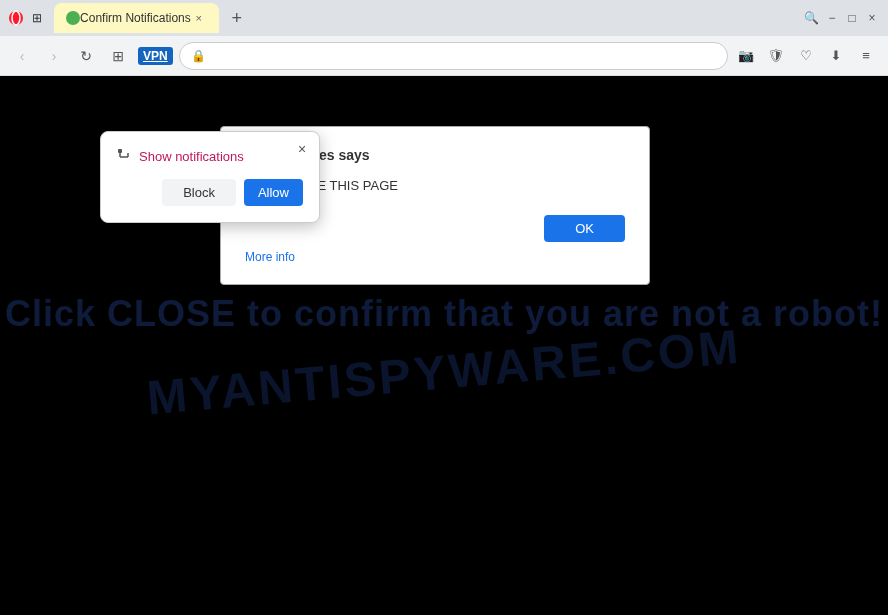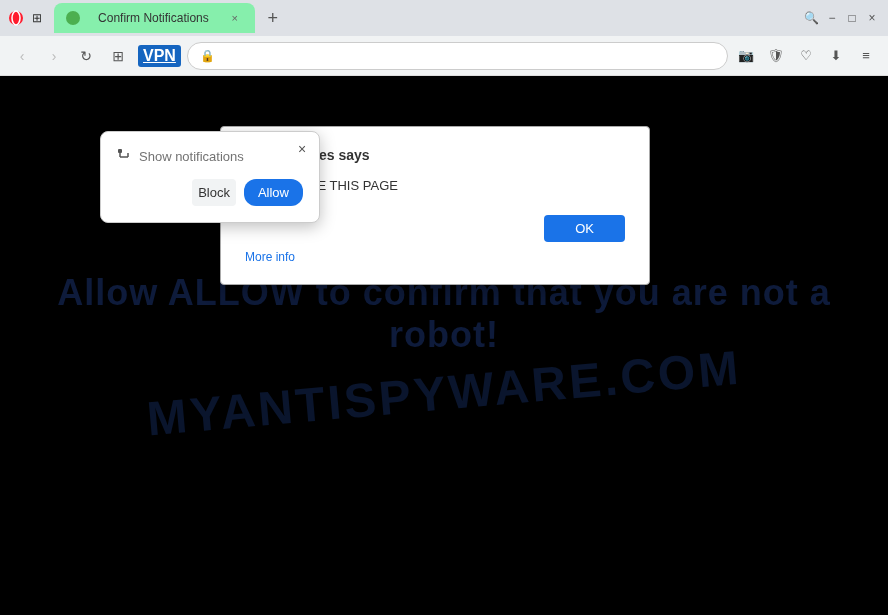--- a/index.html
+++ b/index.html
@@ -34,27 +34,27 @@
     .browser-logo {
       width: 16px;
       height: 16px;
       margin-right: 4px;
       flex-shrink: 0;
     }
 
     .tab {
       display: flex;
       align-items: center;
-      background: #86efac;
+      background: #fef9c3;
       border-radius: 8px 8px 0 0;
       padding: 0 12px;
       height: 30px;
       font-size: 12px;
       color: #333;
-      gap: 18px;
+      gap: 0;
       min-width: 160px;
       max-width: 220px;
     }
 
     .tab-favicon {
       width: 14px;
       height: 14px;
       background: #4caf50;
       border-radius: 50%;
       flex-shrink: 0;
@@ -132,21 +132,21 @@
       font-size: 14px;
       cursor: pointer;
       border: none;
       background: none;
     }
     .nav-btn.disabled { color: #bbb; cursor: default; }
 
     .vpn-badge {
       background: #1565c0;
       color: #fff;
-      font-size: 16px;
+      font-size: 12px;
       font-weight: bold;
       padding: 2px 5px;
       border-radius: 3px;
       margin: 0 2px;
       text-decoration: underline;
     }
 
     .address-bar {
       flex: 1;
       display: flex;
@@ -265,43 +265,43 @@
       margin-bottom: 14px;
     }
 
     .popup-option-icon {
       font-size: 13px;
       color: #555;
     }
 
     .popup-option-text {
       font-size: 13px;
-      color: #737373;
+      color: #be185d;
     }
 
     .popup-buttons {
       display: flex;
       gap: 8px;
       justify-content: flex-end;
     }
 
     .btn-block {
-      padding: 6px 6px;
+      padding: 6px 21px;
       border: none;
       border-radius: 4px;
       font-size: 13px;
       cursor: pointer;
       background: #f1f3f4;
       color: #333;
     }
 
     .btn-allow {
       padding: 6px 14px;
       border: none;
-      border-radius: 12px;
+      border-radius: 4px;
       font-size: 13px;
       cursor: pointer;
       background: #1a73e8;
       color: #fff;
     }
 
     
     .dialog-popup {
       position: absolute;
       top: 50px;
@@ -402,21 +402,21 @@
       <span class="nav-icon-btn">🛡</span>
       <span class="nav-icon-btn">♡</span>
       <span class="nav-icon-btn">⬇</span>
       <span class="nav-icon-btn">≡</span>
     </div>
   </div>
 
   <div class="page-content">
 
     <div class="watermark-text">
-      <div class="main-message">Allow ALLOW to confirm that you are not a robot!</div>
+      <div class="main-message">Click CLOSE to confirm that you are not a robot!</div>
       <span class="watermark-brand">MYANTISPYWARE.COM</span>
     </div>
 
     <div class="notification-popup">
       <span class="popup-close-btn">×</span>
 
 
       <div class="popup-option">
         <span class="popup-option-icon">
           

